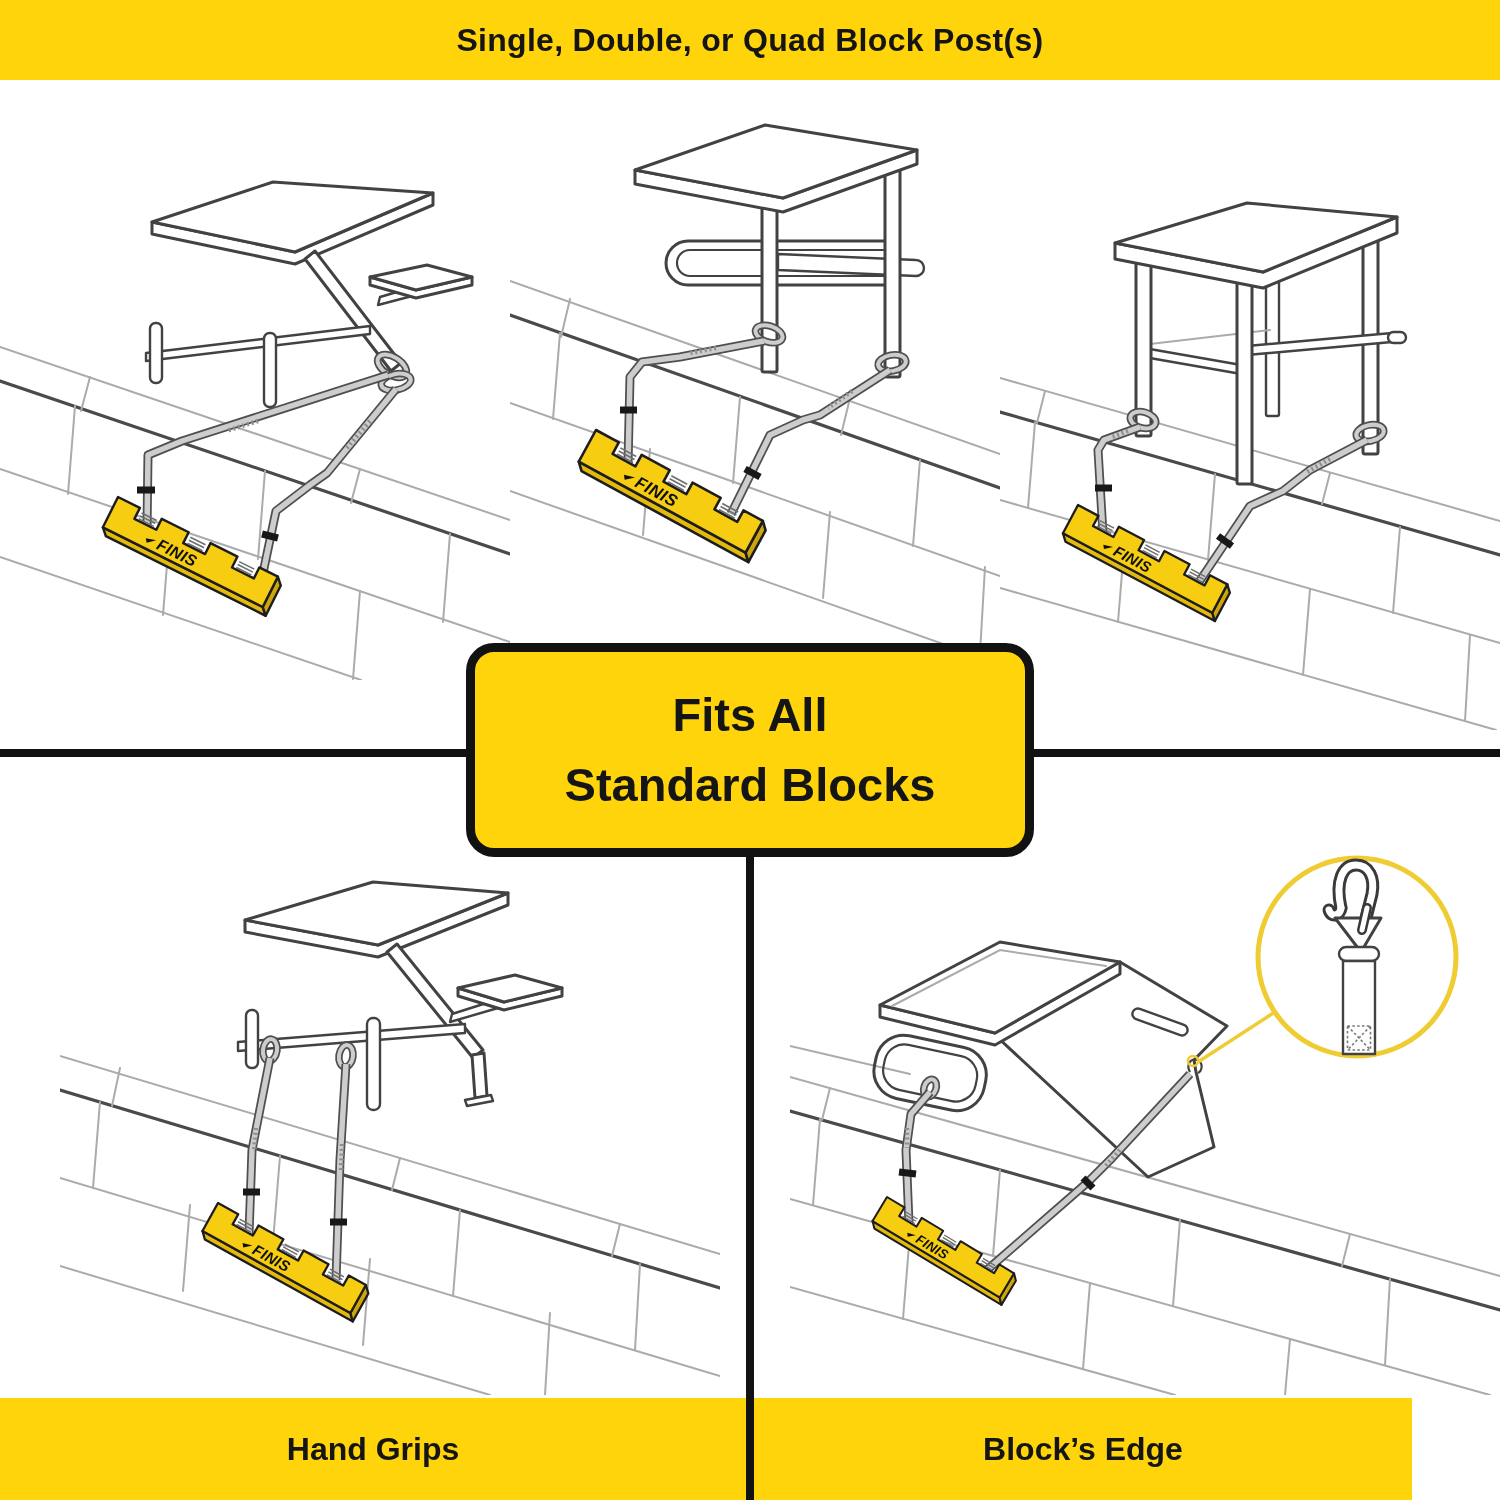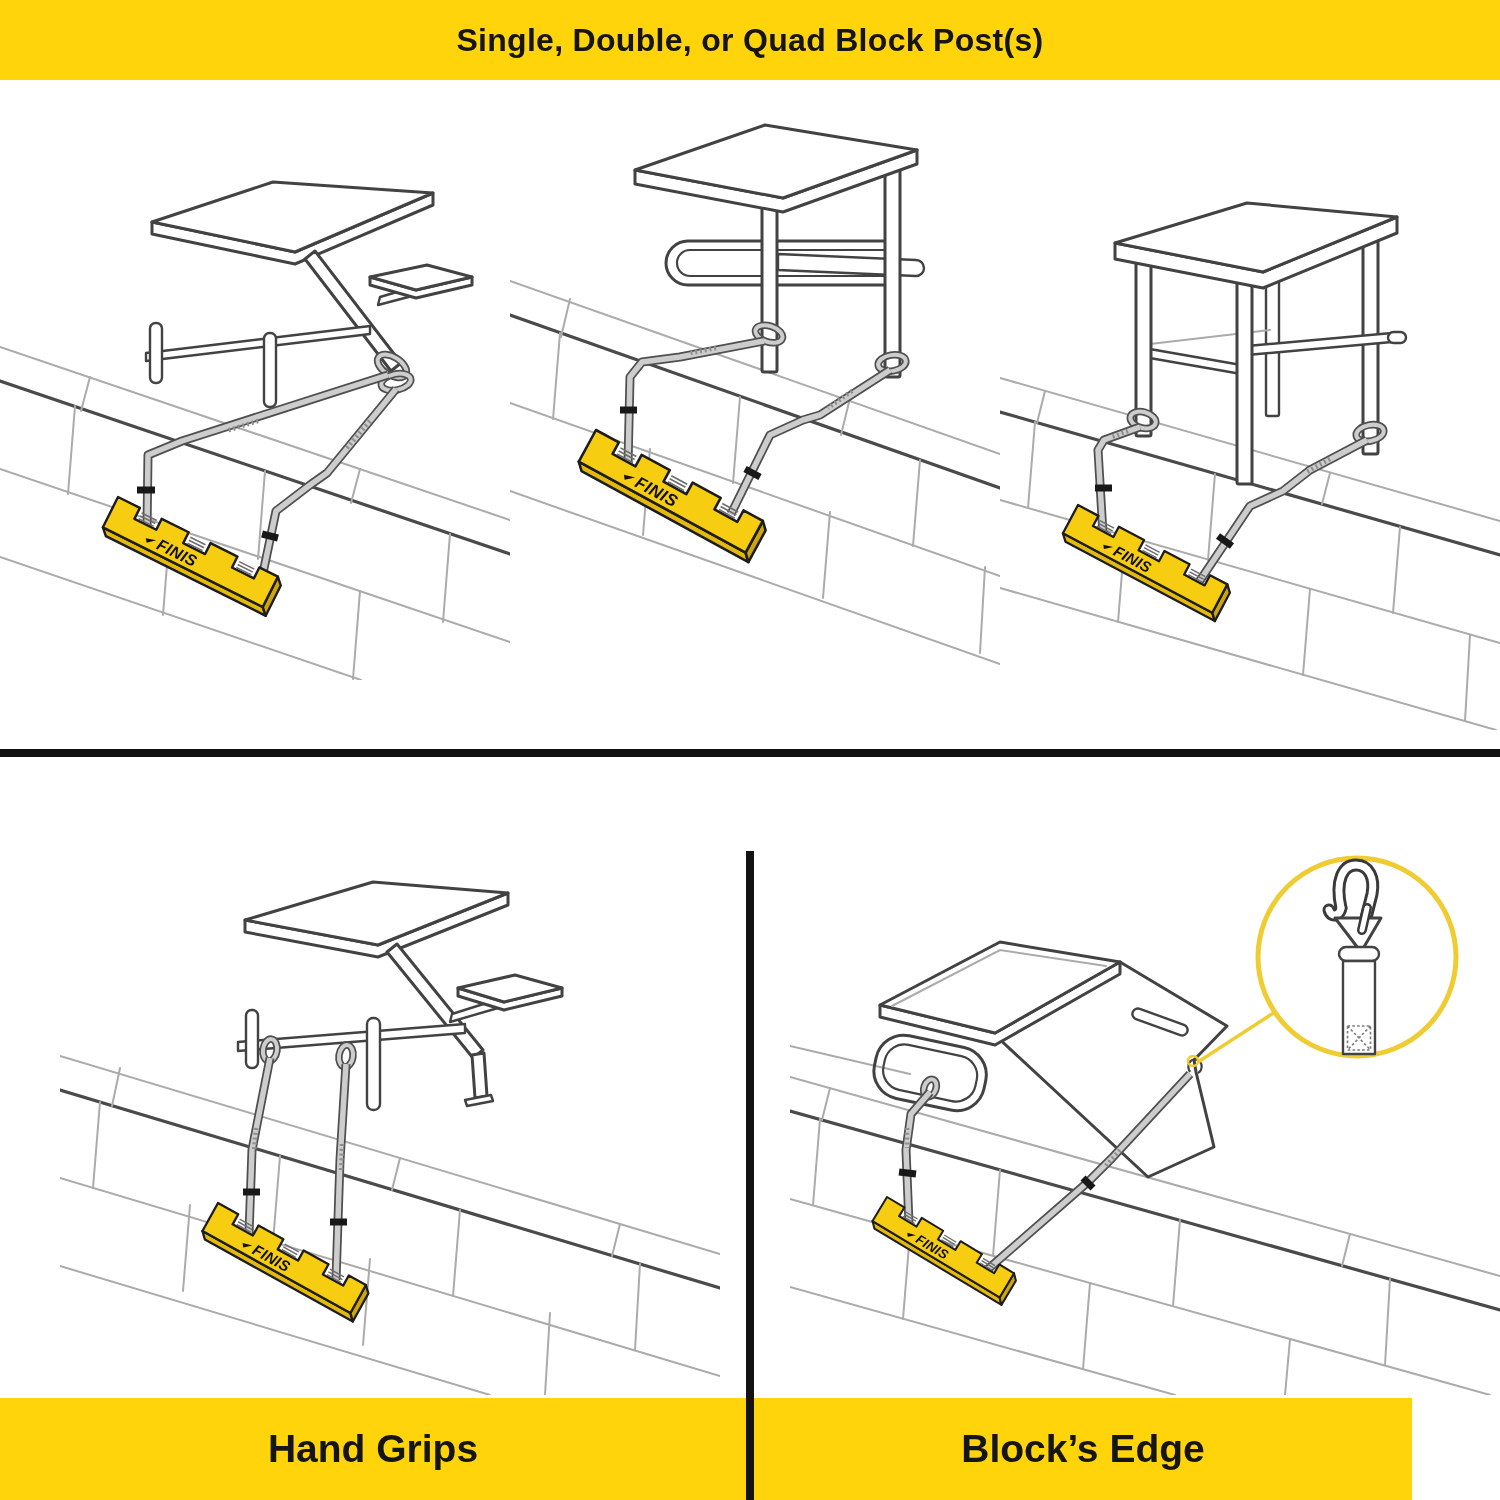--- a/index.html
+++ b/index.html
@@ -11,21 +11,21 @@
   html,body{margin:0;padding:0;background:#fff;}
   body{font-family:"Liberation Sans",sans-serif;}
   .stage{position:relative;width:1500px;height:1500px;background:#fff;overflow:hidden;}
   .banner{position:absolute;background:var(--banner-yellow,#FFD40A);display:flex;align-items:center;justify-content:center;z-index:4;}
   .top-banner{left:0;top:0;width:1500px;height:80px;}
   .banner-text{font-weight:700;color:var(--text-black,#151515);}
   .top-banner .banner-text{font-size:32px;letter-spacing:.3px;}
   .bottom-banner{top:1398px;height:102px;}
   .bottom-banner.left{left:0;width:746px;}
   .bottom-banner.right{left:754px;width:658px;}
-  .bottom-banner .banner-text{font-size:39px;}
+  .bottom-banner .banner-text{font-size:32px;}
   .h-divider{position:absolute;left:0;top:749px;width:1500px;height:8px;background:var(--line-black,#121212);z-index:5;}
   .v-divider{position:absolute;left:746px;top:851px;width:8px;height:649px;background:var(--line-black,#121212);z-index:5;}
   .center-badge{position:absolute;left:466px;top:643px;width:568px;height:214px;box-sizing:border-box;
     background:var(--banner-yellow,#FFD40A);border:9px solid var(--line-black,#121212);border-radius:28px;
     display:flex;flex-direction:column;align-items:center;justify-content:center;z-index:6;}
   .center-badge span{font-size:47px;font-weight:700;color:var(--text-black,#151515);line-height:1.5;}
   .il{position:absolute;z-index:1;}
   .defs-svg{position:absolute;width:0;height:0;}
   
   .ln-lt{stroke:var(--line-light,#ABABAB);stroke-width:2;fill:none;stroke-linecap:round;}
@@ -188,20 +188,24 @@
       <path class="si" d="M367,290 L310,320 L283,341 L250,356 L199,432"></path>
       <path class="dash" d="M330,309 L305,323"></path>
       <path class="clip" d="M95,338 L112,338"></path>
       <path class="clip" d="M218,386 L232,396"></path>
     </g>
     <use href="#finis-wedge" transform="translate(78,355) rotate(28) scale(0.89)"></use>
   </svg>
 
   <div class="h-divider"></div>
   <div class="v-divider"></div>
+  <div class="center-badge">
+    <span>Fits All</span>
+    <span>Standard Blocks</span>
+  </div>
 
   <svg class="il" style="left:60px;top:860px;width:660px;height:535px" viewBox="-40 0 660 535" role="img">
     <g>
       <path class="ln-lt" d="M-40,196 L620,394"></path>
       <path class="ln-dk" d="M-40,230 L620,428"></path>
       <path class="ln-lt" d="M20,208 L12,246 M300,298 L292,330 M520,364 L512,396"></path>
       <path class="ln-lt" d="M-40,318 L620,516"></path>
       <path class="ln-lt" d="M-40,406 L390,535"></path>
       <path class="ln-lt" d="M0,242 L-7,328 M180,296 L173,382 M360,350 L353,436 M540,404 L535,490"></path>
       <path class="ln-lt" d="M90,345 L83,431 M270,399 L263,485 M450,453 L445,535"></path>

